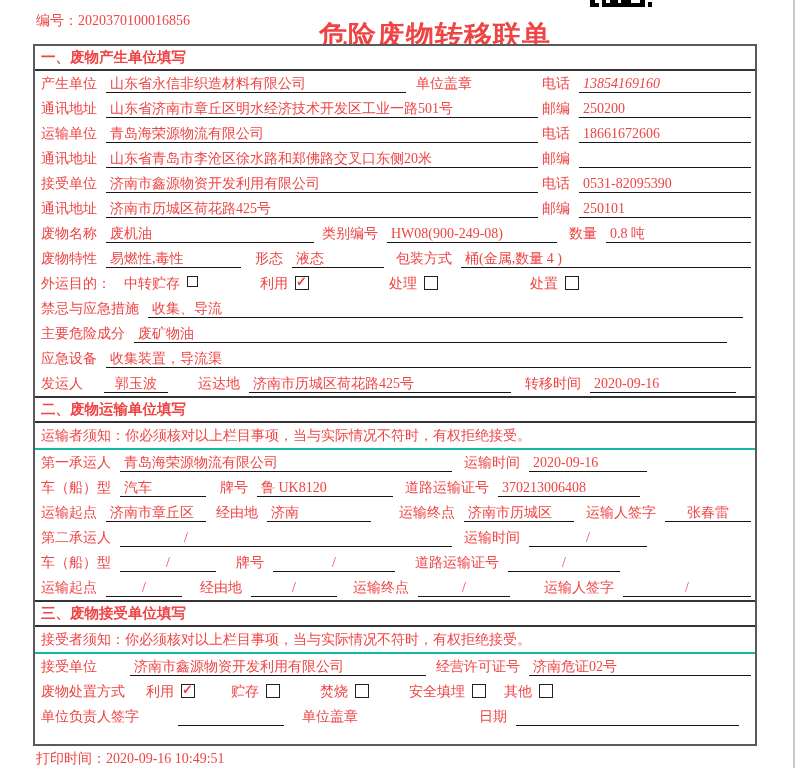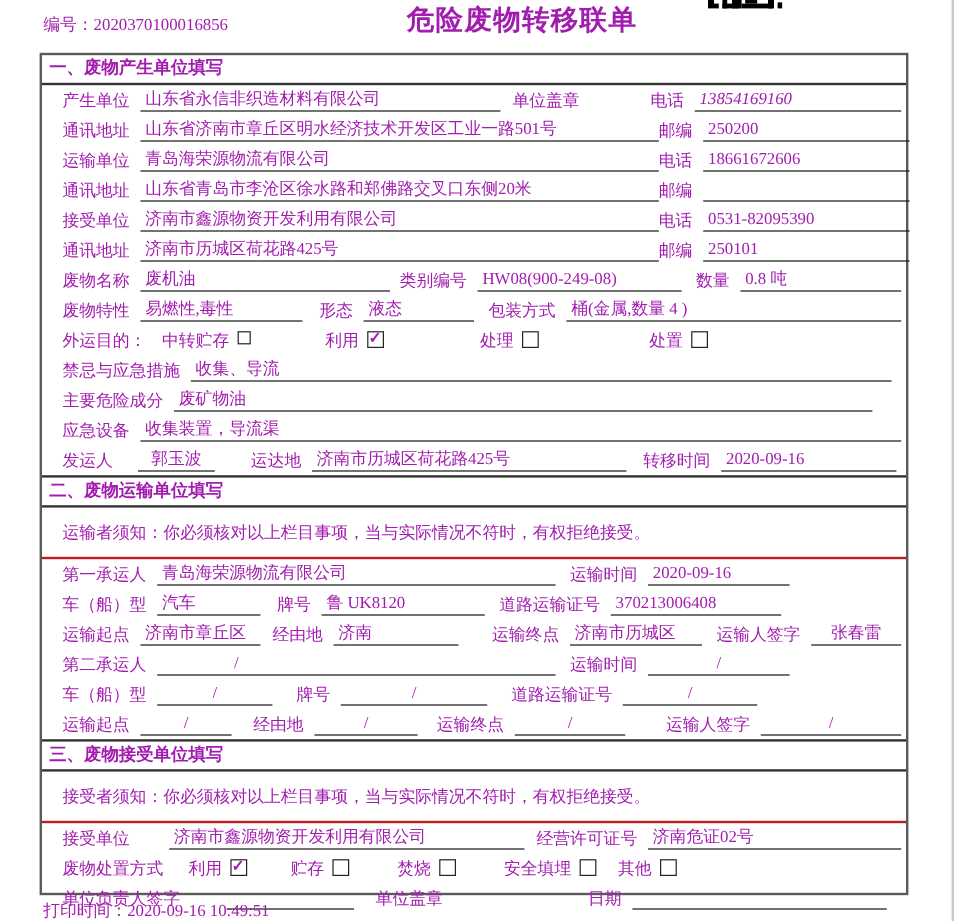--- a/index.html
+++ b/index.html
@@ -1,31 +1,31 @@
 <!DOCTYPE html>
 <html><head>
 <meta charset="utf-8">
 <style>
   html,body{margin:0;padding:0;background:#fff;}
   .page{position:relative;width:796px;height:768px;background:#ffffff;overflow:hidden;
-        font-family:"Liberation Serif","DejaVu Serif",serif;color:#a21caf;font-size:14px;}
+        font-family:"Liberation Serif","DejaVu Serif",serif;color:#ef4444;font-size:14px;}
   .doc-no{position:absolute;left:36px;top:12px;white-space:nowrap;}
-  .doc-title{position:absolute;left:300px;top:1px;width:270px;text-align:center;
-             font-size:23px;font-weight:bold;letter-spacing:1px;font-family:"Liberation Sans","DejaVu Sans",sans-serif;}
+  .doc-title{position:absolute;left:300px;top:17px;width:270px;text-align:center;
+             font-size:28px;font-weight:bold;letter-spacing:1px;font-family:"Liberation Sans","DejaVu Sans",sans-serif;}
   .qr-frag{position:absolute;left:590px;top:0;width:62px;height:8px;}
   .edge-line{position:absolute;right:1px;top:0;width:2px;height:768px;background:#c9c9c9;}
   .form-table{position:absolute;left:33px;top:44px;width:724px;height:702px;
               border:2px solid #5a5a5a;box-sizing:border-box;background:#fff;}
   .sec-header{height:23px;line-height:22px;font-weight:bold;padding-left:6px;
               border-bottom:2px solid #333;font-size:14.5px;
               font-family:"Liberation Sans","DejaVu Sans",sans-serif;}
   .sec-header.mid{border-top:2px solid #333;}
   .row{display:flex;align-items:flex-end;height:25px;box-sizing:border-box;
-       padding:0 4px 3px 17px;white-space:nowrap;}
-  .row.notice{height:43px;border-bottom:2px solid #b91c1c;align-items:center;padding-bottom:0;}
+       padding:0 4px 3px 6px;white-space:nowrap;}
+  .row.notice{height:27px;border-bottom:2px solid #14b8a6;align-items:center;padding-bottom:0;}
   .lbl{margin-right:9px;flex:0 0 auto;}
   .fld{border-bottom:1px solid #161616;padding:0 4px;flex:0 0 auto;overflow:hidden;
        height:18px;line-height:18px;box-sizing:border-box;}
   .fld.grow{flex:1 1 auto;}
   .fld.ctr{text-align:center;}
   .push{margin-left:auto;}
   .cb{width:12px;height:12px;border:1.5px solid #222;display:inline-block;position:relative;
       margin-left:7px;flex:0 0 auto;top:-1px;}
   .cb-sm{width:9px;height:9px;top:-2px;}
   .cb.checked::after{content:"\2713";position:absolute;left:0px;top:-3px;font-size:13px;font-weight:bold;}

